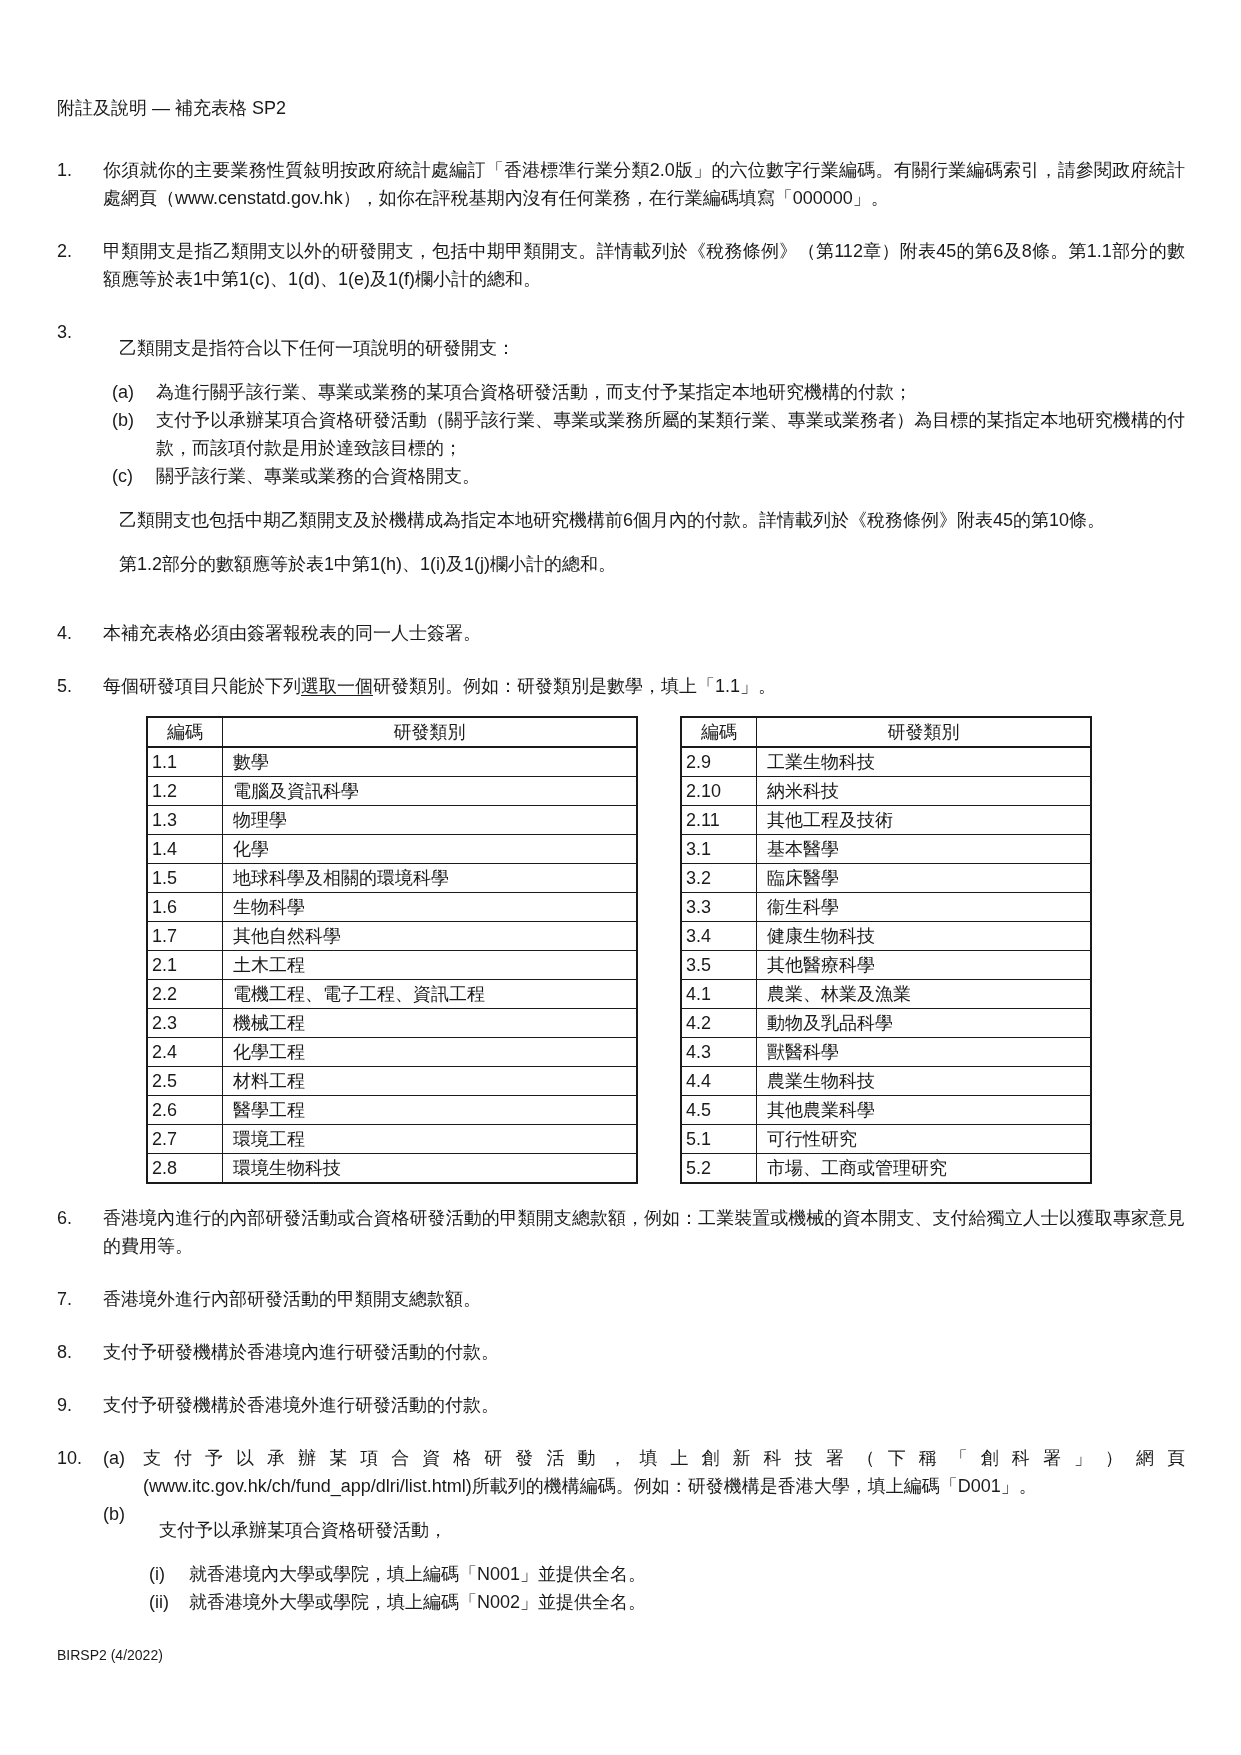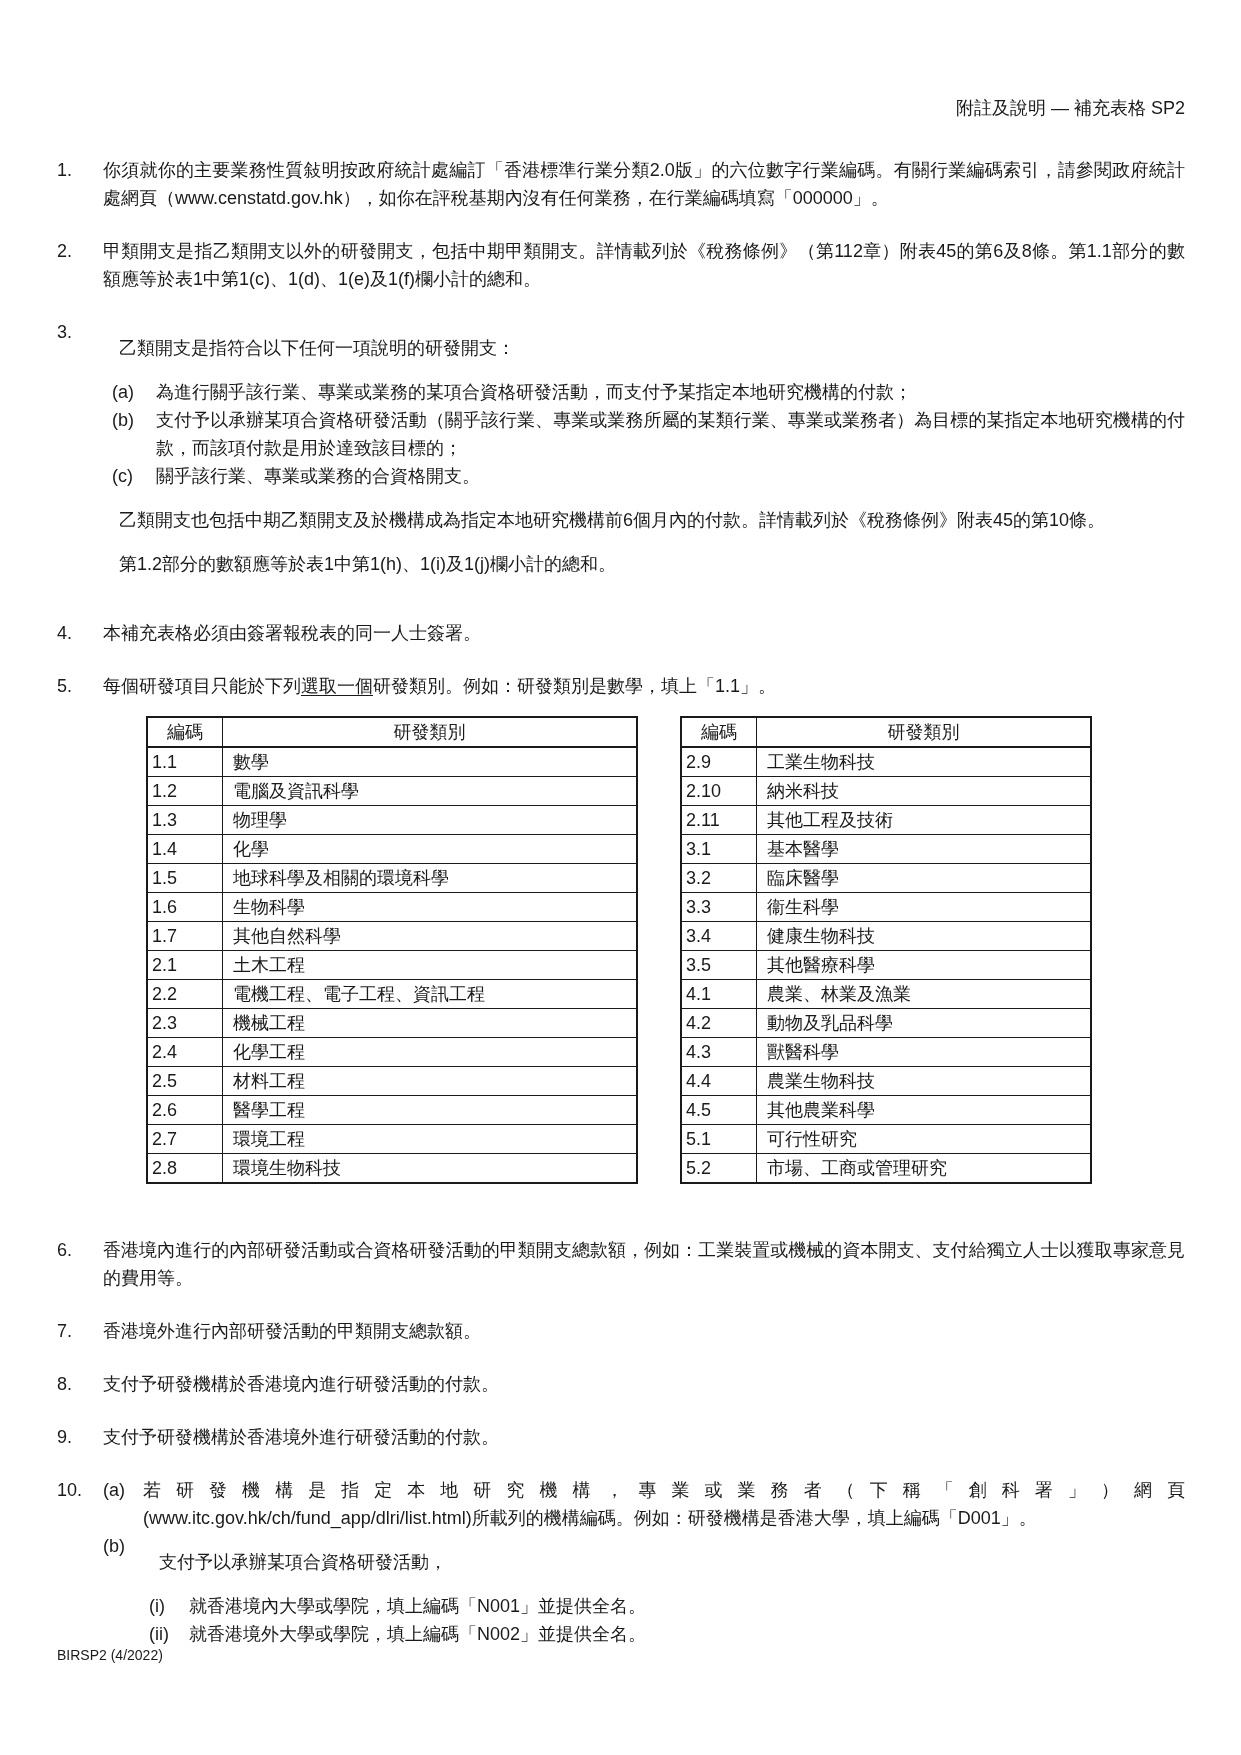--- a/index.html
+++ b/index.html
@@ -7,34 +7,34 @@
     position:relative;
     width:1241px;height:1755px;
     margin:0 auto;
     background:#ffffff;
     color:#1a1a1a;
     font-family:"Liberation Sans","DejaVu Sans",sans-serif;
     font-size:18px;line-height:28px;
     box-sizing:border-box;
     padding:94px 56px 0 57px;
   }
-  .title{text-align:right;margin:0 0 34px 0;font-size:18px;}
+  .title{text-align:left;margin:0 0 34px 0;font-size:18px;}
   .note{display:flex;margin:0 0 25px 0;}
   .num{width:46px;flex-shrink:0;}
   .nbody{flex:1;text-align:justify;}
   .nbody p{margin:16px;text-align:justify;}
   .sub{display:flex;padding-left:9px;}
   .sub .lbl{width:44px;flex-shrink:0;}
   .sub .stext{flex:1;text-align:justify;}
   .sub2{display:flex;padding-left:6px;}
   .sub2 .lbl2{width:40px;flex-shrink:0;}
   .sub2 .stext2{flex:1;text-align:justify;}
   .ul{text-decoration:underline;text-underline-offset:3px;}
   .spread{display:block;text-align:justify;text-align-last:justify;}
-  .tables{display:flex;gap:42px;margin:6px 0 52px 89px;}
+  .tables{display:flex;gap:42px;margin:6px 0 20px 89px;}
   table.cat{border-collapse:collapse;border:2px solid #1a1a1a;table-layout:fixed;}
   table.cat.left{width:492px;}
   table.cat.right{width:412px;}
   table.cat td{border:1px solid #1a1a1a;height:28px;padding:0 10px;overflow:hidden;white-space:nowrap;}
   table.cat td.code{width:66px;text-align:left;padding:0 4px;}
   table.cat tr.hdr td{border-bottom:2px solid #1a1a1a;text-align:center;}
   table.cat tr.hdr td.code{text-align:center;}
   .footer{position:absolute;left:57px;top:1646px;font-size:14px;line-height:18px;text-align:center;}
 </style>
 </head>
@@ -243,21 +243,21 @@
     <div class="num">9.</div>
     <div class="nbody">支付予研發機構於香港境外進行研發活動的付款。</div>
   </div>
 
   <div class="note">
     <div class="num">10.</div>
     <div class="nbody">
       <div class="sub" style="padding-left:0;">
         <div class="lbl" style="width:40px;">(a)</div>
         <div class="stext">
-          <span class="spread">若研發機構是指定本地研究機構，專業或業務者（下稱「創科署」）網頁</span><span>(www.itc.gov.hk/ch/fund_app/dlri/list.html)所載列的機構編碼。例如：研發機構是香港大學，填上編碼「D001」。</span>
+          <span class="spread">支付予以承辦某項合資格研發活動，填上創新科技署（下稱「創科署」）網頁</span><span>(www.itc.gov.hk/ch/fund_app/dlri/list.html)所載列的機構編碼。例如：研發機構是香港大學，填上編碼「D001」。</span>
         </div>
       </div>
       <div class="sub" style="padding-left:0;">
         <div class="lbl" style="width:40px;">(b)</div>
         <div class="stext">
           <p>支付予以承辦某項合資格研發活動，</p>
           <div class="sub2">
             <div class="lbl2">(i)</div>
             <div class="stext2">就香港境內大學或學院，填上編碼「N001」並提供全名。</div>
           </div>

